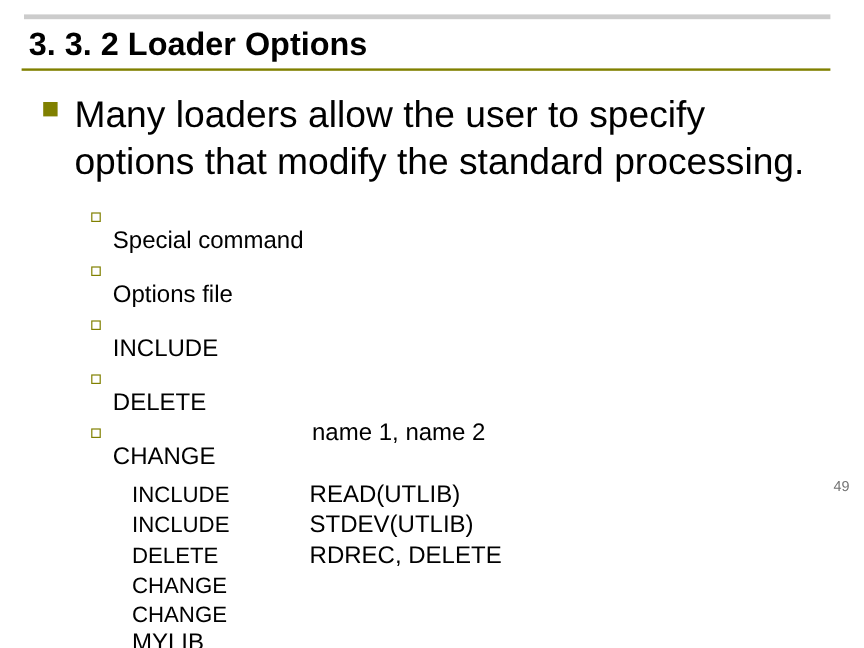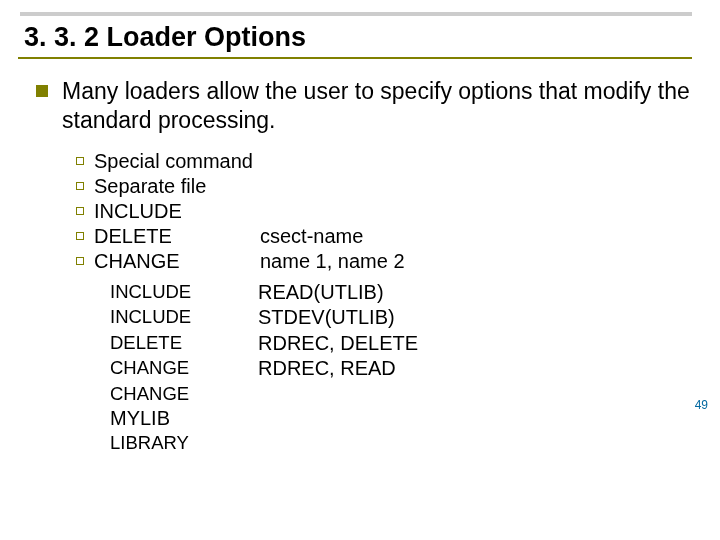--- a/index.html
+++ b/index.html
@@ -46,21 +46,21 @@
   }
   .sq-bullet {
     width: 12px;
     height: 12px;
     background: #808000;
     margin-top: 8px;
     margin-right: 14px;
     flex-shrink: 0;
   }
   .main-text {
-    font-size: 23px;
+    font-size: 31px;
     color: #000;
     line-height: 1.25;
   }
   .sublist {
     margin-left: 40px;
   }
   .subrow {
     display: flex;
     align-items: flex-start;
     line-height: 1.25;
@@ -71,20 +71,21 @@
     border: 1.5px solid #808000;
     margin-top: 8px;
     margin-right: 10px;
     flex-shrink: 0;
     box-sizing: border-box;
   }
   .sub-label {
     font-size: 20px;
     width: 166px;
     flex-shrink: 0;
+    margin-top: 20px;
   }
   .sub-val {
     font-size: 20px;
   }
   .example {
     margin-left: 74px;
     margin-top: 6px;
   }
   .ex-row {
     display: flex;
@@ -96,21 +97,21 @@
     flex-shrink: 0;
   }
   .ex-val {
     font-size: 20px;
   }
   .pagenum {
     position: absolute;
     right: 12px;
     bottom: 8px;
     font-size: 12px;
-    color: #0369a1;
+    color: #737373;
   }
 </style>
 </head>
 <body>
 
 <div class="slide">
 
   <div class="title-wrap">
     <div class="title-inner">
       <div class="title">3. 3. 2  Loader Options</div>
@@ -125,31 +126,30 @@
     </div>
 
     <div class="sublist">
       <div class="subrow">
         <div class="sub-bullet"></div>
         <div class="sub-label">Special command</div>
         <div class="sub-val"></div>
       </div>
       <div class="subrow">
         <div class="sub-bullet"></div>
-        <div class="sub-label">Separate file</div>
+        <div class="sub-label">Options file</div>
         <div class="sub-val"></div>
       </div>
       <div class="subrow">
         <div class="sub-bullet"></div>
         <div class="sub-label">INCLUDE</div>
       </div>
       <div class="subrow">
         <div class="sub-bullet"></div>
         <div class="sub-label">DELETE</div>
-        <div class="sub-val">csect-name</div>
       </div>
       <div class="subrow">
         <div class="sub-bullet"></div>
         <div class="sub-label">CHANGE</div>
         <div class="sub-val">name 1, name 2</div>
       </div>
     </div>
 
     <div class="example">
       <div class="ex-row">
@@ -159,21 +159,20 @@
       <div class="ex-row">
         <div class="ex-label">INCLUDE</div>
         <div class="ex-val">STDEV(UTLIB)</div>
       </div>
       <div class="ex-row">
         <div class="ex-label">DELETE</div>
         <div class="ex-val">RDREC, DELETE</div>
       </div>
       <div class="ex-row">
         <div class="ex-label">CHANGE</div>
-        <div class="ex-val">RDREC, READ</div>
       </div>
       <div class="ex-row">
         <div class="ex-label">CHANGE</div>
       </div>
       <div class="ex-row">
         <div class="ex-val">MYLIB</div>
       </div>
       <div class="ex-row">
         <div class="ex-label">LIBRARY</div>
       </div>

